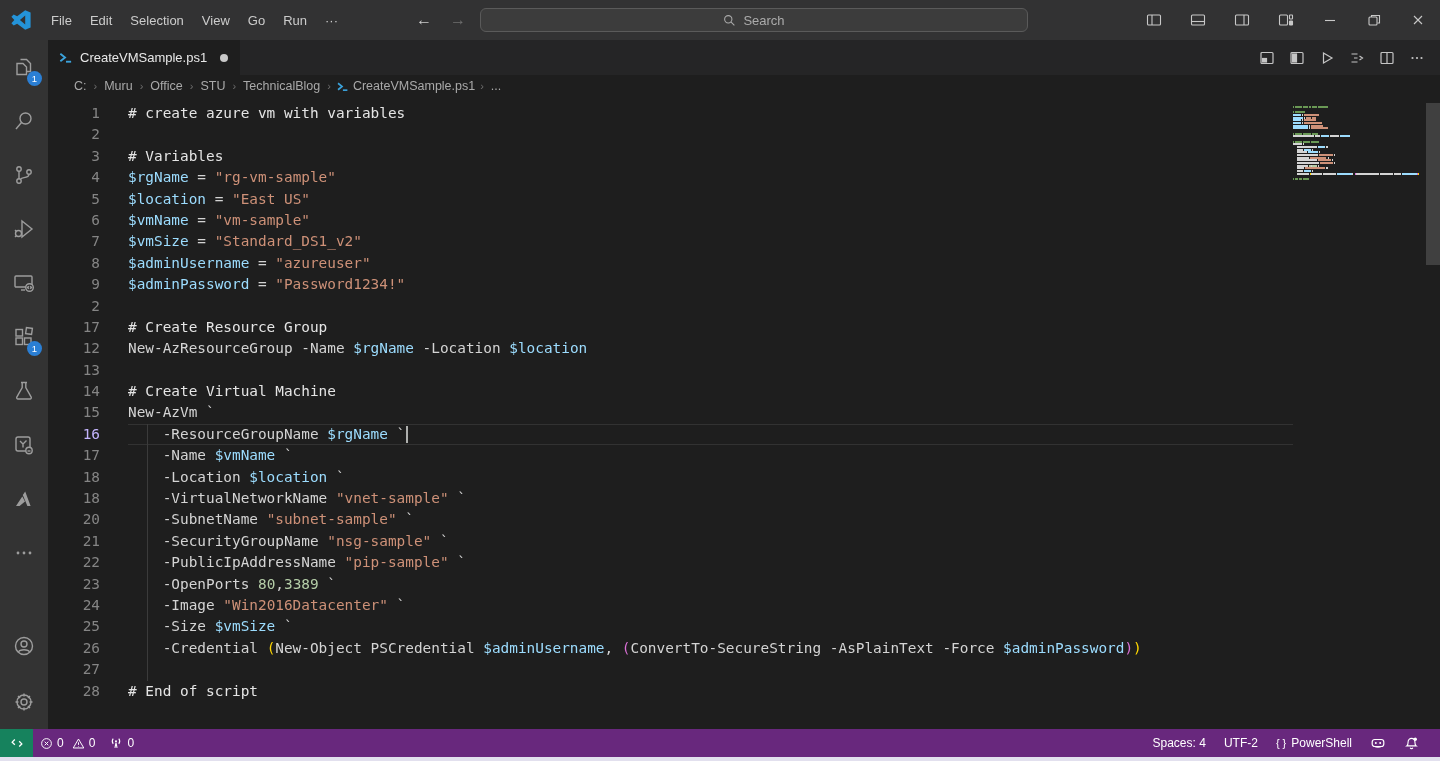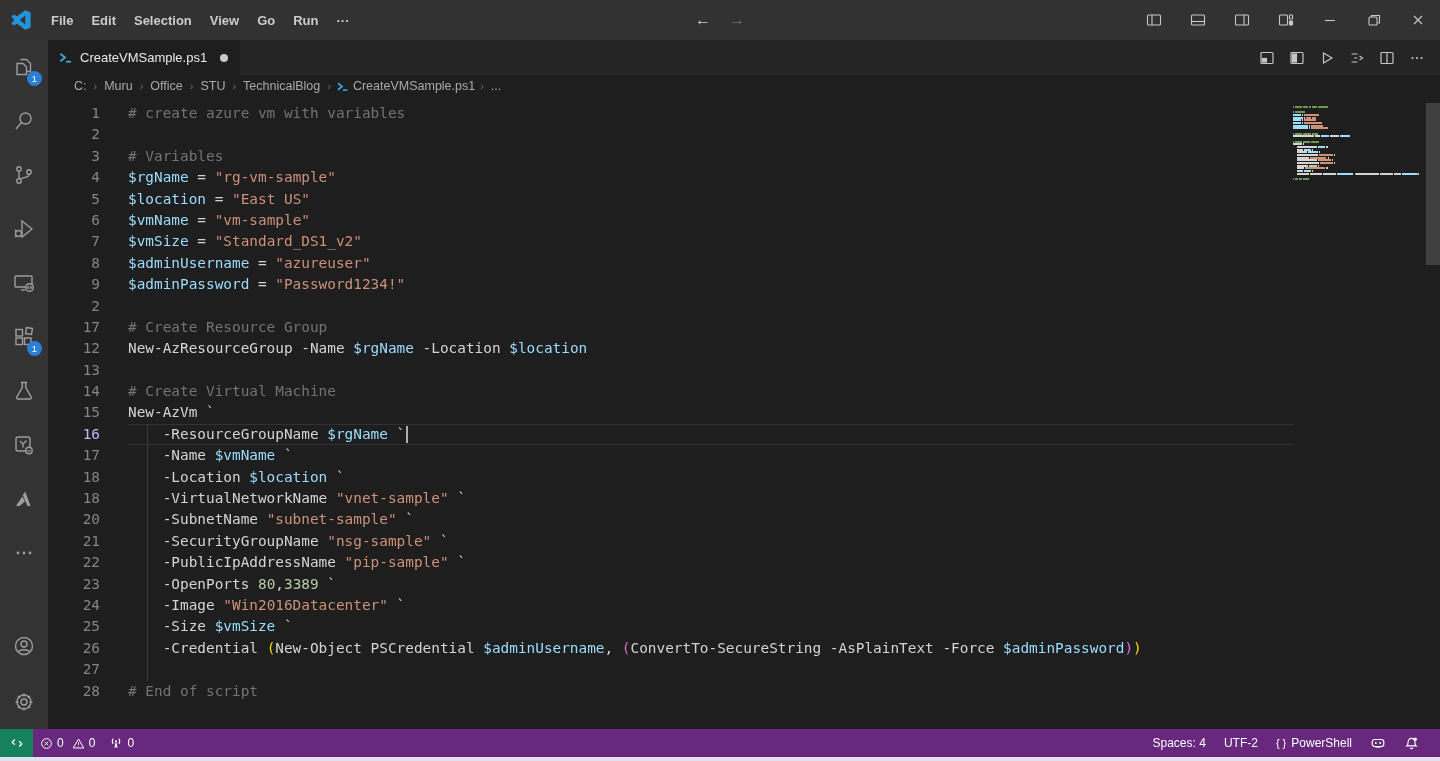--- a/index.html
+++ b/index.html
@@ -1,21 +1,21 @@
 <!DOCTYPE html>
 <html><head>
 <meta charset="utf-8">
 <style>
   * { box-sizing: border-box; }
   html,body { margin:0; padding:0; width:1440px; height:761px; overflow:hidden;
               background:#1E1E1E; font-family:"Liberation Sans", sans-serif; }
   #app { width:1440px; height:761px; display:grid; grid-template-rows:40px 689px 28px 4px; }
 
   
-  .titlebar { background:#323233; display:flex; align-items:flex-start; position:relative; color:#CCCCCC;font-weight:bold; }
+  .titlebar { background:#323233; display:flex; align-items:flex-start; position:relative; color:#CCCCCC; }
   .tb-left { display:flex; align-items:center; padding-left:10px; height:100%; }
   .logo { width:22px; height:22px; margin-right:10px; display:flex; align-items:center; justify-content:center; }
   .menu-item { font-size:13px; padding:0 9px; height:100%; display:flex; align-items:center; color:#CCCCCC; cursor:default; }
   .tb-center { position:absolute; left:50%; top:0; transform:translateX(-50%); height:100%;
                display:flex; align-items:center; gap:10px; }
   .nav-arrow { font-size:16px; width:24px; text-align:center; color:#CCCCCC; }
   .nav-arrow.fwd { color:#6F6F6F; }
   .searchbox { width:548px; height:24px; background:#3C3C3C; border:1px solid #5A5A5A; border-radius:6px;
                display:flex; align-items:center; justify-content:center; gap:7px; color:#ABABAB; font-size:13px; }
   .tb-right { margin-left:auto; display:flex; align-items:center; height:100%; }
@@ -53,21 +53,21 @@
   .gutter { width:52px; text-align:right; color:#858585; flex:none;
             font:14.4px "DejaVu Sans Mono", monospace; }
   .gutter .num { height:21.4px; line-height:21.4px; }
   .gutter .num.active { color:#c4b5fd; }
   .code { flex:1; margin-left:28px; margin-right:147px; position:relative;
           font:14.4px "DejaVu Sans Mono", monospace; white-space:pre; }
   .row { height:21.4px; line-height:21.4px; position:relative; }
   .row.current { box-shadow: inset 0 1px 0 #323232, inset 0 -1px 0 #323232; }
   .guide { position:absolute; left:19px; top:0; bottom:0; width:1px; background:#3B3B3B; }
   .cursor { display:inline-block; width:2px; height:17px; background:#AEAFAD; vertical-align:middle; margin-left:1px; }
-  .tk-cm{color:#737373} .tk-o{color:#D4D4D4} .tk-v{color:#9CDCFE} .tk-s{color:#CE9178}
+  .tk-cm{color:#e5e5e5} .tk-o{color:#D4D4D4} .tk-v{color:#9CDCFE} .tk-s{color:#CE9178}
   .tk-n{color:#B5CEA8} .tk-b1{color:#FFD700} .tk-b2{color:#DA70D6} .tk-e{color:#D4D4D4}
 
   .minimap { position:absolute; right:14px; top:9px; width:133px; overflow:hidden; }
   .mrow { height:2.68px; white-space:nowrap; overflow:hidden; }
   .mseg { display:inline-block; height:2px; vertical-align:top; }
   .scrollbar { position:absolute; right:0; top:0; width:14px; height:100%; }
   .thumb { position:absolute; top:6px; left:0; width:14px; height:162px; background:rgba(121,121,121,0.38); }
 
   
   .statusbar { background:#68287D; color:#FFFFFF; display:flex; align-items:center; font-size:12px; }
@@ -94,20 +94,27 @@
       <span class="menu-item">Edit</span>
       <span class="menu-item">Selection</span>
       <span class="menu-item">View</span>
       <span class="menu-item">Go</span>
       <span class="menu-item">Run</span>
       <span class="menu-item">···</span>
     </div>
     <div class="tb-center">
       <span class="nav-arrow">←</span>
       <span class="nav-arrow fwd">→</span>
+      <div class="searchbox">
+        <svg width="13" height="13" viewBox="0 0 16 16" style="stroke:#ABABAB;fill:none;stroke-width:1.3">
+          <circle cx="6.5" cy="6.5" r="4.5"></circle>
+            <path d="M10 10l4 4"></path>
+        </svg>
+        <span>Search</span>
+      </div>
     </div>
     <div class="tb-right">
       <span class="tb-btn">
         <svg width="16" height="16" viewBox="0 0 16 16">
             <rect x="1.5" y="3" width="13" height="10" rx="1"></rect>
             <path d="M6 3v10"></path>
           </svg>
       </span>
       <span class="tb-btn">
         <svg width="16" height="16" viewBox="0 0 16 16">

